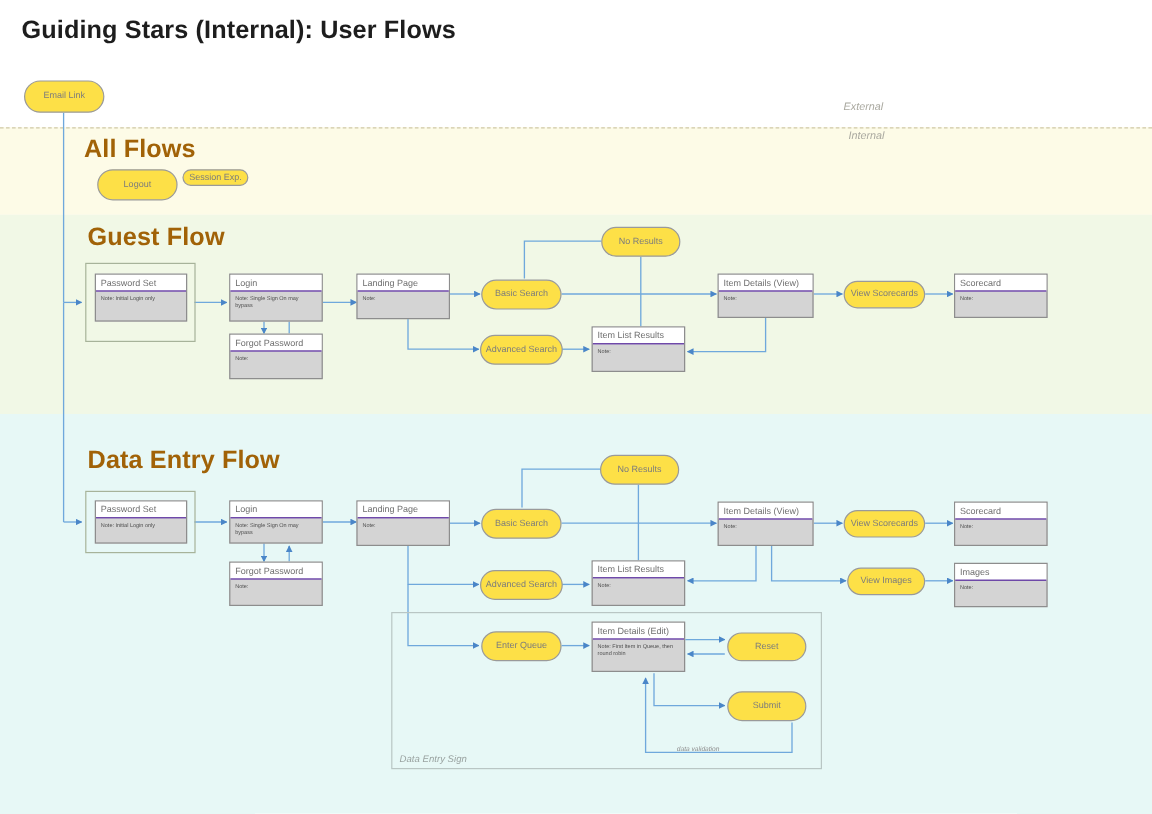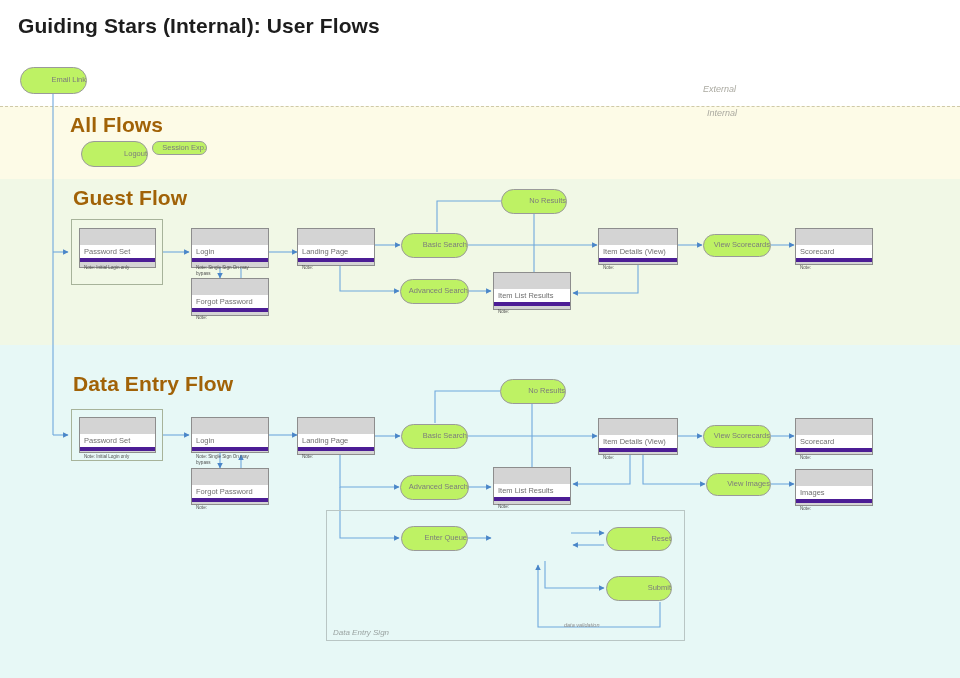--- a/index.html
+++ b/index.html
@@ -26,29 +26,29 @@
 
   .band-title{position:absolute;font-size:21px;font-weight:bold;color:#a16207;
     letter-spacing:.1px;}
 
   
   #edges{position:absolute;left:0;top:0;width:960px;height:678px;
     pointer-events:none;}
 
   
   .pill{position:absolute;box-sizing:border-box;
-    background:#bef264;border:1px solid #9a9a9a;border-radius:999px;
-    display:flex;align-items:center;justify-content:flex-end;
+    background:#fde047;border:1px solid #9a9a9a;border-radius:999px;
+    display:flex;align-items:center;justify-content:center;
     font-size:7.5px;color:#7c7c7c;text-align:center;line-height:1.1;}
 
   .card{position:absolute;box-sizing:border-box;
     border:1px solid #8d8d8d;background:#d4d4d4;
     display:flex;flex-direction:column;}
-  .card .hd{background:#ffffff;border-bottom:4px solid #4c1d95;
-    font-size:7.5px;color:#6f6f6f;padding:3px 4px 2px 4px;line-height:1.1;margin-top:16px;}
+  .card .hd{background:#ffffff;border-bottom:1px solid #4c1d95;
+    font-size:7.5px;color:#6f6f6f;padding:3px 4px 2px 4px;line-height:1.1;}
   .card .bd{flex:1;font-size:4.6px;color:#4f4f4f;padding:3px 4px;
     line-height:1.25;word-break:break-word;}
 
   .outer-box{position:absolute;box-sizing:border-box;
     border:1px solid #a7b39a;background:transparent;}
 
   .group-box{position:absolute;box-sizing:border-box;
     border:1px solid #b9c6c4;background:transparent;}
   .group-label{position:absolute;font-style:italic;font-size:8px;color:#9aa3a1;}
 
@@ -277,20 +277,24 @@
     <div class="bd">Note:</div>
   </div>
 
   <div class="group-box" style="left:326px;top:510px;width:359px;height:131px;"></div>
   <div class="group-label" style="left:333px;top:628px;">Data Entry Sign</div>
 
   <div class="pill" style="left:401px;top:526px;width:67px;height:25px;">
     <span>Enter Queue</span>
   </div>
 
+  <div class="card" style="left:493px;top:518px;width:78px;height:42px;">
+    <div class="hd">Item Details (Edit)</div>
+    <div class="bd">Note: First Item in Queue, then round robin</div>
+  </div>
 
   <div class="pill" style="left:606px;top:527px;width:66px;height:24px;">
     <span>Reset</span>
   </div>
 
   <div class="pill" style="left:606px;top:576px;width:66px;height:25px;">
     <span>Submit</span>
   </div>
 
   <div class="edge-label" style="left:564px;top:622px;">data validation</div>

